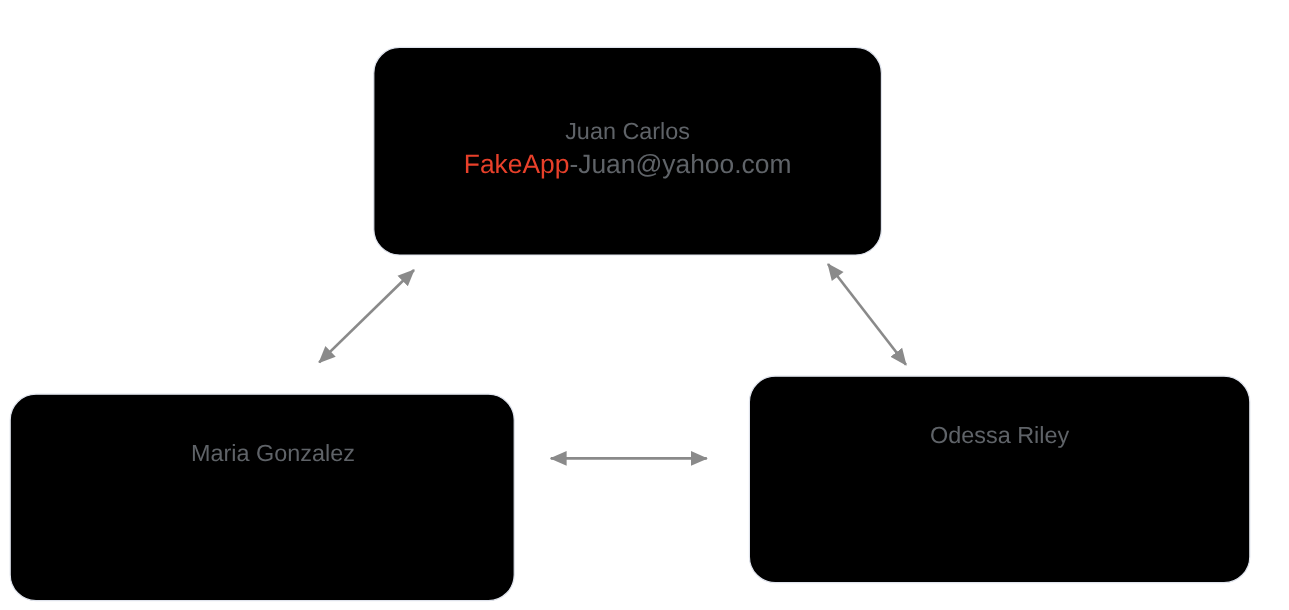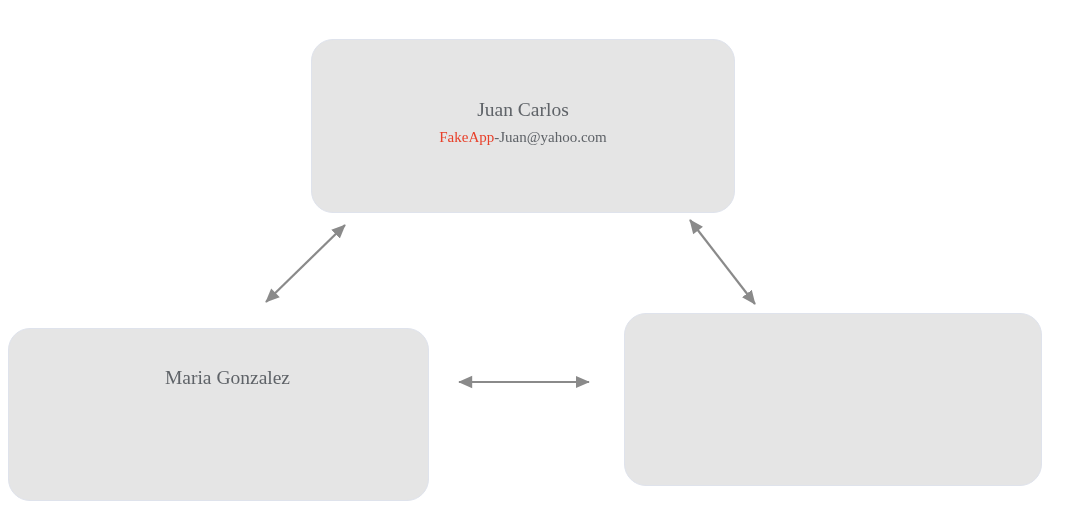--- a/index.html
+++ b/index.html
@@ -11,41 +11,40 @@
     position: relative;
     width: 1074px;
     height: 508px;
     background: #ffffff;
     font-family: "Liberation Sans", sans-serif;
     overflow: hidden;
   }
   .node-box {
     position: absolute;
     box-sizing: border-box;
-    background: #e5e5e5;
+    background: #000000;
     border: 1.5px solid #dfe3ec;
     border-radius: 22px;
     display: flex;
     flex-direction: column;
     align-items: flex-start;
     justify-content: flex-start;
-    font-family: Liberation Serif, serif;
   }
   .node-inner {
     width: 100%;
     text-align: center;
   }
   .node-name {
     font-size: 19.5px;
     line-height: 26px;
     color: #5f6368;
     white-space: nowrap;
   }
   .node-email {
-    font-size: 15px;
+    font-size: 22px;
     line-height: 28px;
     color: #5f6368;
     white-space: nowrap;
   }
   .brand {
     color: #e8402a;
   }
   #edges {
     position: absolute;
     left: 0;
@@ -92,16 +91,17 @@
   </div>
 
   <div class="node-box" id="node-maria">
     <div class="node-inner">
       <div class="node-name">Maria Gonzalez</div>
     </div>
   </div>
 
   <div class="node-box" id="node-odessa">
     <div class="node-inner">
+      <div class="node-name">Odessa Riley</div>
     </div>
   </div>
 
 </div>
 
 </body></html>

